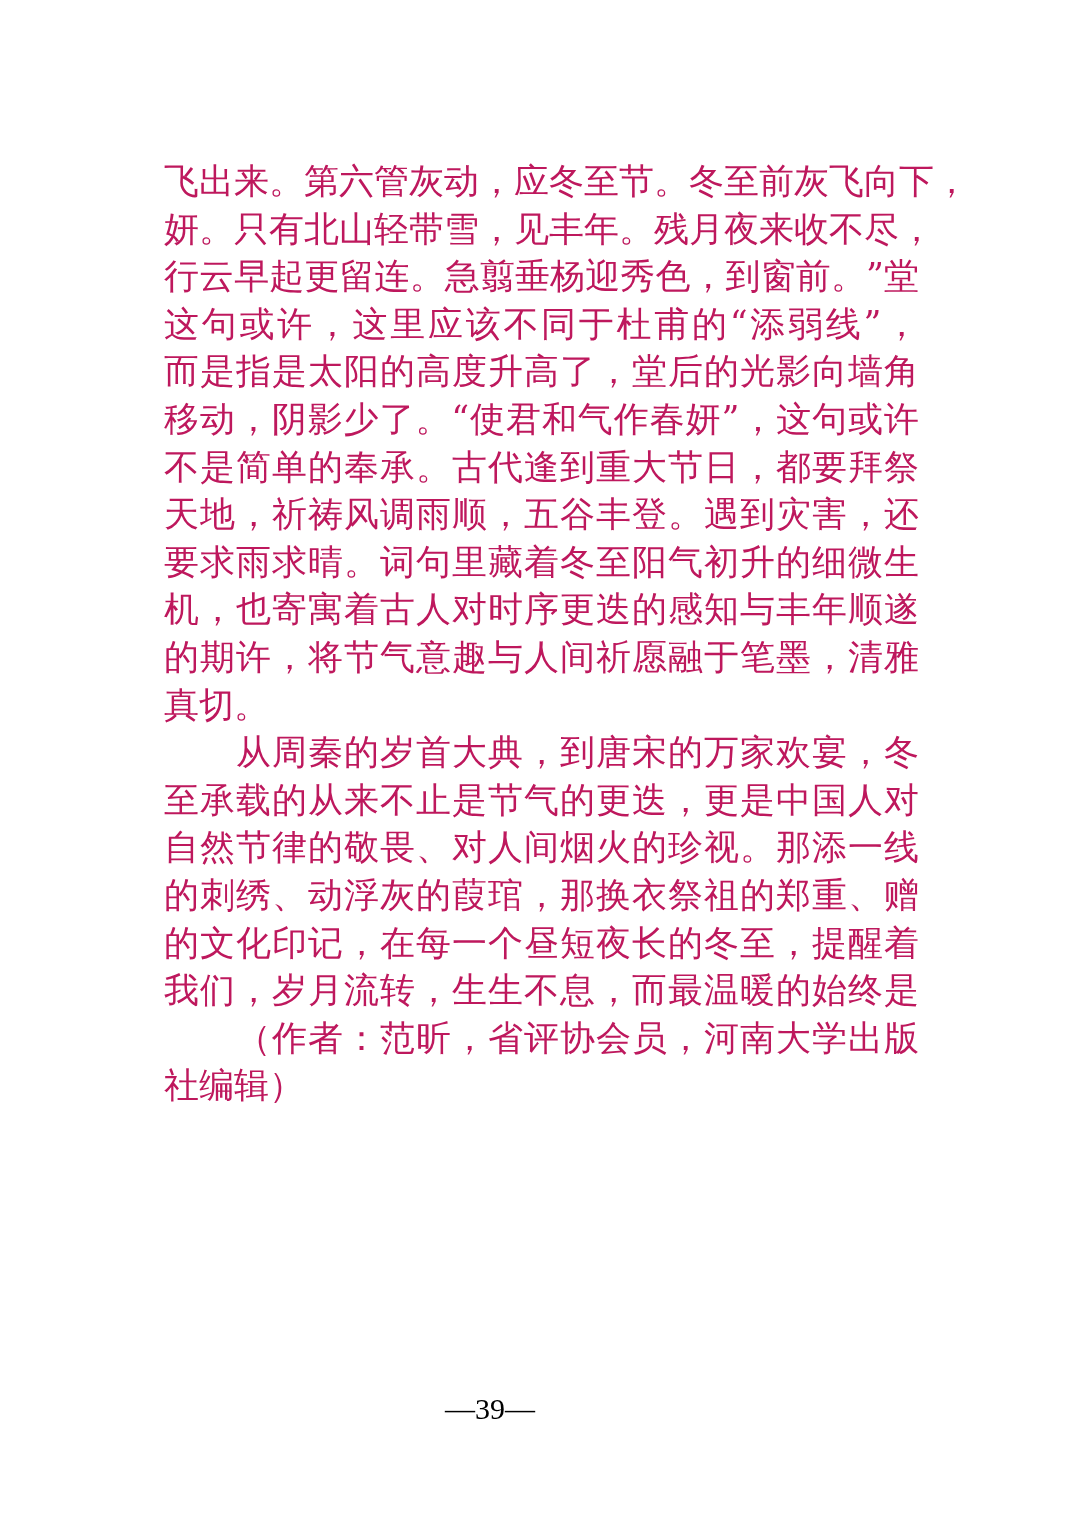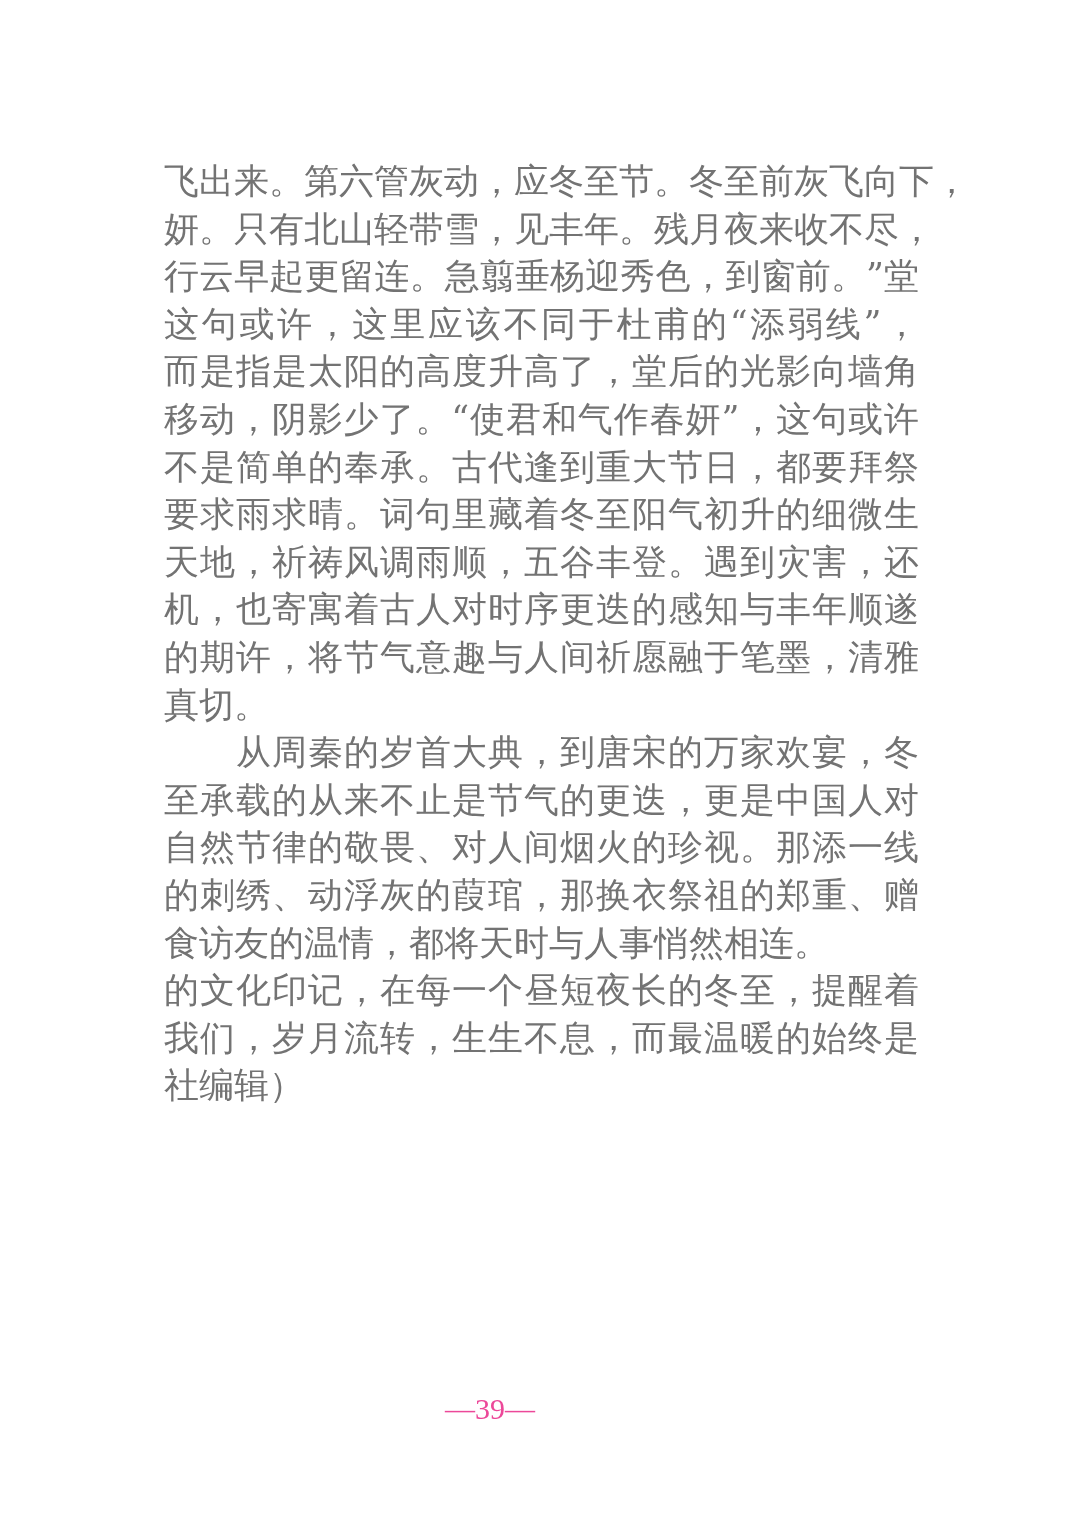--- a/index.html
+++ b/index.html
@@ -19,21 +19,21 @@
     width: 1080px;
     height: 1525px;
     background: #ffffff;
   }
   .text-block {
     position: absolute;
     left: 164px;
     top: 158px;
     width: 755px;
     font-family: "DejaVu Serif", "Liberation Serif", serif;
-    color: #737373;
+    color: #be185d;
     font-size: 35px;
     line-height: 47.6px;
   }
   .line {
     display: block;
     white-space: nowrap;
     height: 47.6px;
     text-align: justify;
     text-align-last: justify;
     letter-spacing: 0;
@@ -45,53 +45,53 @@
     padding-left: 72px;
   }
   .page-number {
     position: absolute;
     left: 0;
     width: 980px;
     top: 1392px;
     text-align: center;
     font-family: "Liberation Serif", "DejaVu Serif", serif;
     font-size: 30px;
-    color: #ec4899;
+    color: #000000;
   }
 </style>
 </head>
 <body>
 
 <div class="page">
   <div class="text-block" id="text-block">
       <div class="paragraph">
         <span class="line">飞出来。第六管灰动，应冬至节。冬至前灰飞向下，</span>
       </div>
       <div class="paragraph">
         <span class="line">妍。只有北山轻带雪，见丰年。残月夜来收不尽，</span>
         <span class="line">行云早起更留连。急翦垂杨迎秀色，到窗前。”堂</span>
         <span class="line">这句或许，这里应该不同于杜甫的“添弱线”，</span>
         <span class="line">而是指是太阳的高度升高了，堂后的光影向墙角</span>
         <span class="line">移动，阴影少了。“使君和气作春妍”，这句或许</span>
         <span class="line">不是简单的奉承。古代逢到重大节日，都要拜祭</span>
+        <span class="line">天地，祈祷风调雨顺，五谷丰登。遇到灾害，还</span>
         <span class="line">要求雨求晴。词句里藏着冬至阳气初升的细微生</span>
-        <span class="line">天地，祈祷风调雨顺，五谷丰登。遇到灾害，还</span>
         <span class="line">机，也寄寓着古人对时序更迭的感知与丰年顺遂</span>
         <span class="line">的期许，将节气意趣与人间祈愿融于笔墨，清雅</span>
         <span class="line last">真切。</span>
       </div>
       <div class="paragraph">
         <span class="line indent">从周秦的岁首大典，到唐宋的万家欢宴，冬</span>
         <span class="line">至承载的从来不止是节气的更迭，更是中国人对</span>
         <span class="line">自然节律的敬畏、对人间烟火的珍视。那添一线</span>
         <span class="line">的刺绣、动浮灰的葭琯，那换衣祭祖的郑重、赠</span>
-        <span class="line last">食访友的温情，都将天时与人事悄然相连。</span>
       </div>
       <div class="paragraph">
         <span class="line">的文化印记，在每一个昼短夜长的冬至，提醒着</span>
         <span class="line">我们，岁月流转，生生不息，而最温暖的始终是</span>
       </div>
       <div class="paragraph">
+        <span class="line indent">（作者：范昕，省评协会员，河南大学出版</span>
         <span class="line last">社编辑）</span>
       </div>
     </div>
   <div class="page-number">—39—</div>
 </div>
 
 </body></html>

